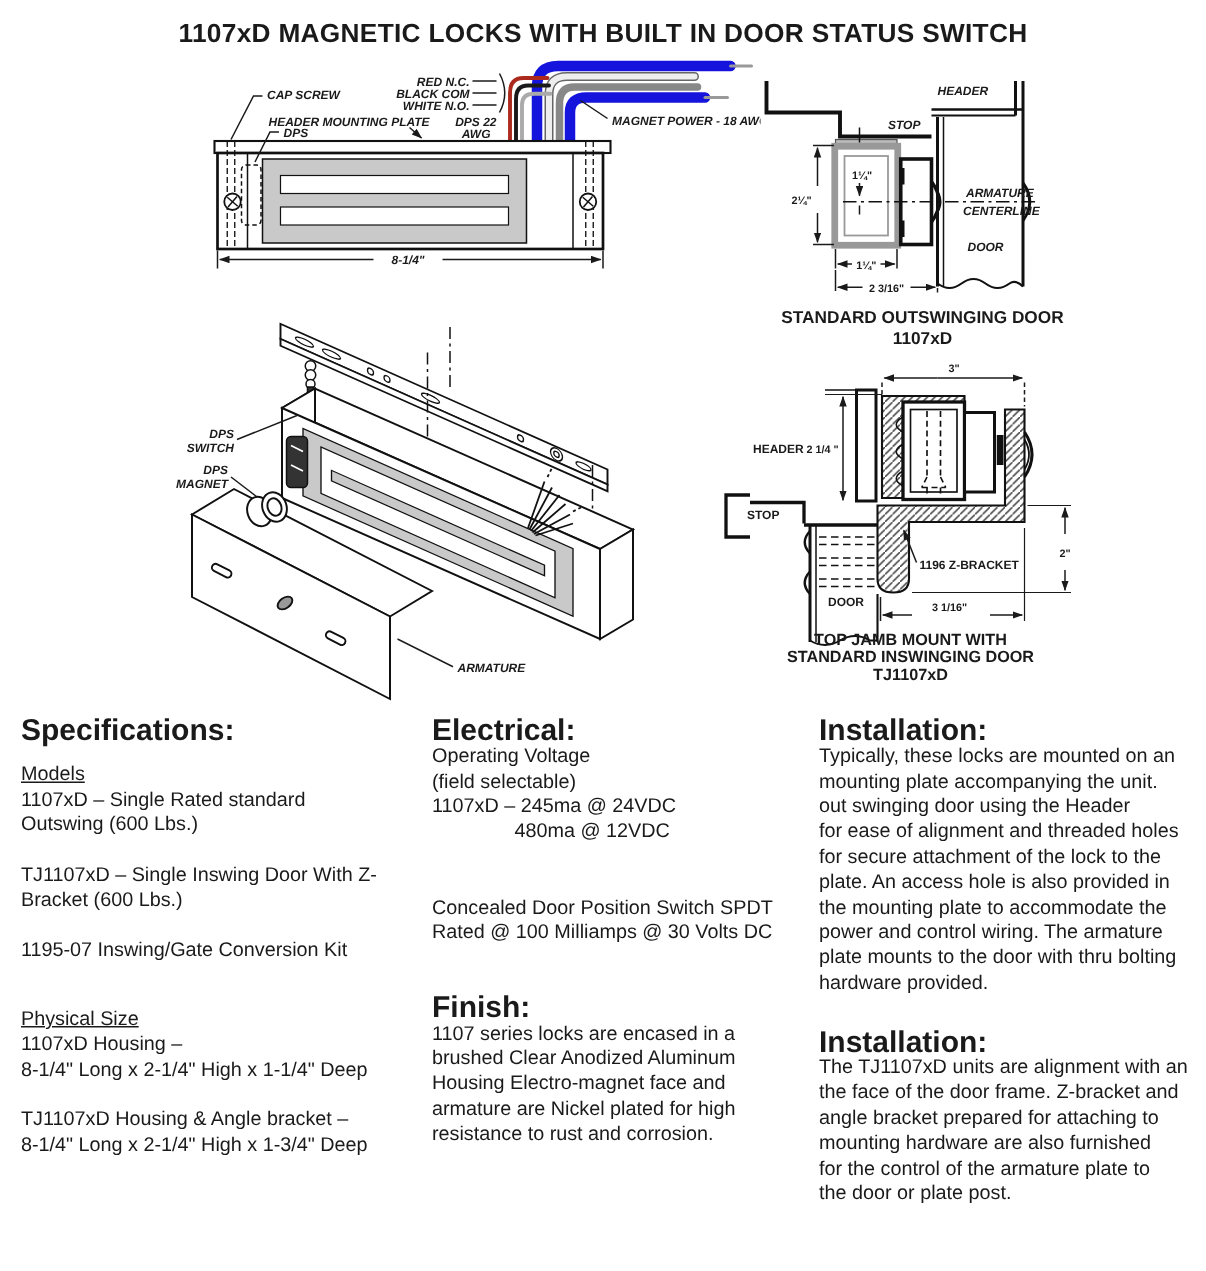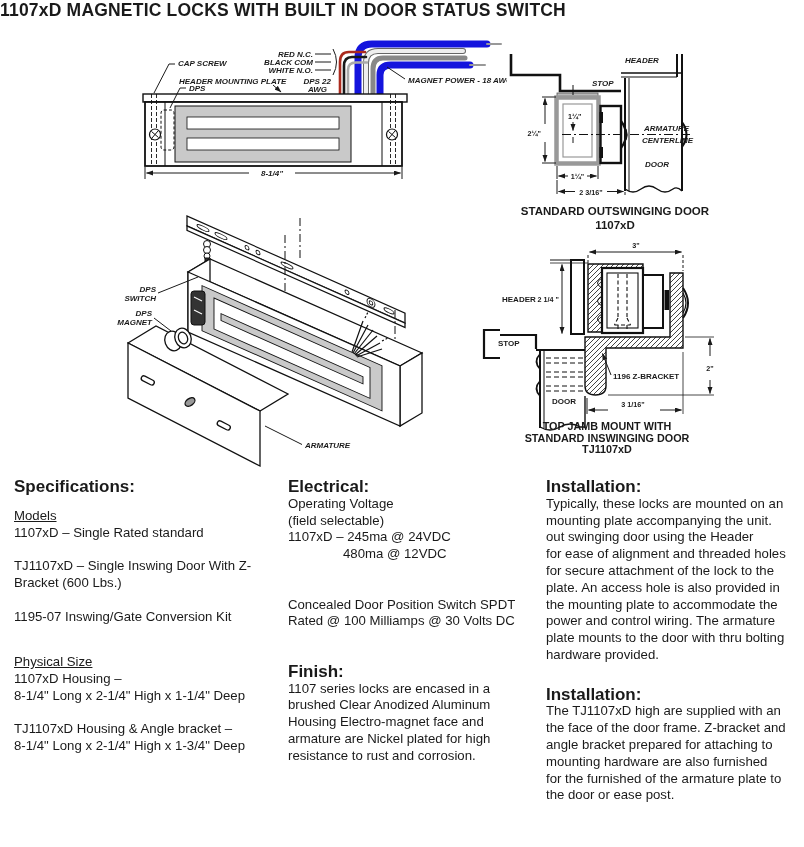--- a/index.html
+++ b/index.html
@@ -1,22 +1,22 @@
 <!DOCTYPE html>
 <html><head>
 <meta charset="utf-8">
 <style>
   html,body{margin:0;padding:0;background:#fff;}
   #page{position:relative;width:804px;height:847px;background:#fff;overflow:hidden;
         font-family:"Liberation Sans",sans-serif;color:#1a1a1a;}
-  .title{position:absolute;top:0;left:0;width:100%;text-align:left;
+  .title{position:absolute;top:12px;left:0;width:100%;text-align:center;
          font:bold 17.5px "Liberation Sans",sans-serif;letter-spacing:.2px;}
   .dg{position:absolute;}
   .col{position:absolute;top:479px;font:13.2px/16.8px "Liberation Sans",sans-serif;}
-  .col .h{font-weight:bold;font-size:17px;}
+  .col .h{font-weight:bold;font-size:20px;}
   .col .u{text-decoration:underline;margin-top:12px;}
   .ln{min-height:16.8px;white-space:pre-wrap;}
   .bold-lines .ln{font-weight:bold;margin-top:48px;}
   .h2sp{margin-top:6px;}
   
   svg text{fill:#1a1a1a;}
   .lbl{font:italic bold 8px "Liberation Sans",sans-serif;}
   .lblB{font:bold 8px "Liberation Sans",sans-serif;}
   .dim{font:bold 7.2px "Liberation Sans",sans-serif;}
   .capB{font:bold 11.5px "Liberation Sans",sans-serif;text-anchor:middle;}
@@ -376,20 +376,21 @@
     <text class="capD" x="127" y="192">TOP JAMB MOUNT WITH</text>
     <text class="capD" x="127" y="203.5">STANDARD INSWINGING DOOR</text>
     <text class="capD" x="127" y="215">TJ1107xD</text>
   </svg>
 
   <div class="col" style="left:14px;width:268px">
     <div class="h">Specifications:</div>
     <div class="u">Models</div>
     <div>
         <div class="ln">1107xD – Single Rated standard</div>
+        <div class="ln">Outswing (600 Lbs.)</div>
         <div class="ln">&nbsp;</div>
         <div class="ln">TJ1107xD – Single Inswing Door With Z-</div>
         <div class="ln">Bracket (600 Lbs.)</div>
         <div class="ln">&nbsp;</div>
         <div class="ln">1195-07 Inswing/Gate Conversion Kit</div>
         <div class="ln">&nbsp;</div>
       </div>
     <div class="u">Physical Size</div>
     <div>
         <div class="ln">1107xD Housing –</div>
@@ -434,26 +435,26 @@
         <div class="ln">for secure attachment of the lock to the</div>
         <div class="ln">plate. An access hole is also provided in</div>
         <div class="ln">the mounting plate to accommodate the</div>
         <div class="ln">power and control wiring. The armature</div>
         <div class="ln">plate mounts to the door with thru bolting</div>
         <div class="ln">hardware provided.</div>
         <div class="ln">&nbsp;</div>
       </div>
     <div class="h h2sp">Installation:</div>
     <div>
-        <div class="ln">The TJ1107xD high are supplied with an</div>
+        <div class="ln">The TJ1107xD units are alignment with an</div>
         <div class="ln">the face of the door frame. Z-bracket and</div>
         <div class="ln">angle bracket prepared for attaching to</div>
         <div class="ln">mounting hardware are also furnished</div>
-        <div class="ln">for the furnished of the armature plate to</div>
-        <div class="ln">the door or ease post.</div>
+        <div class="ln">for the control of the armature plate to</div>
+        <div class="ln">the door or plate post.</div>
       </div>
     <div class="bold-lines">
         <div class="ln">Field convert the 1107 to a TJ1107</div>
         <div class="ln">with the 1195-07 conversion kit</div>
       </div>
   </div>
 
 </div>
 
 </body></html>

